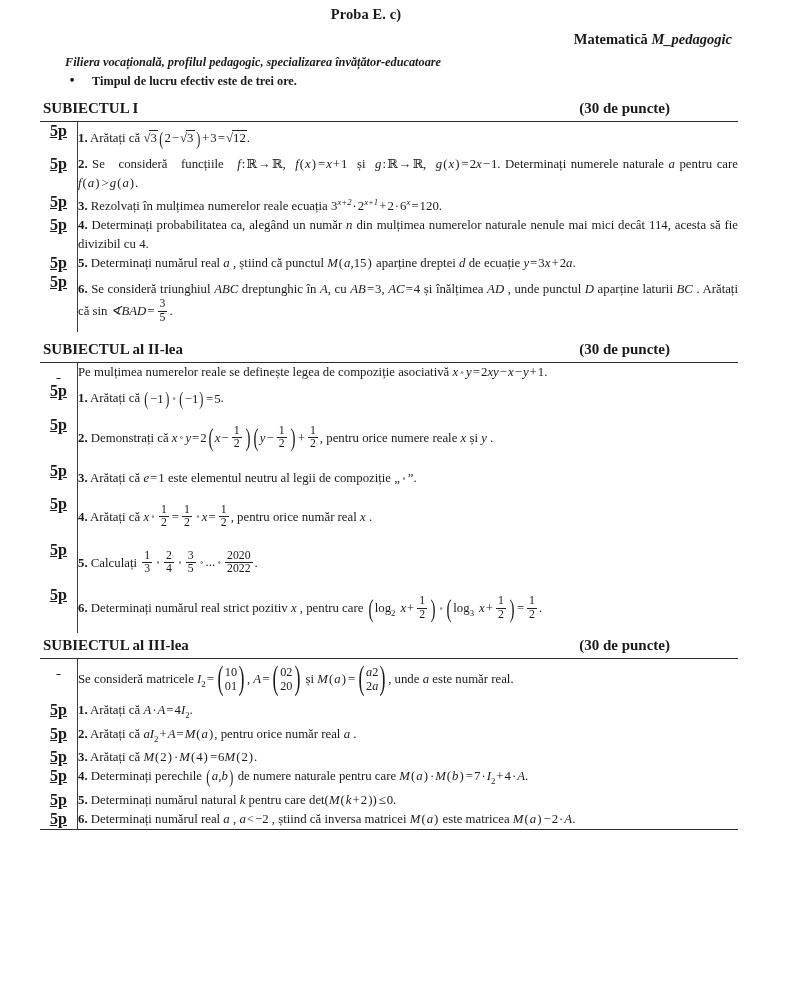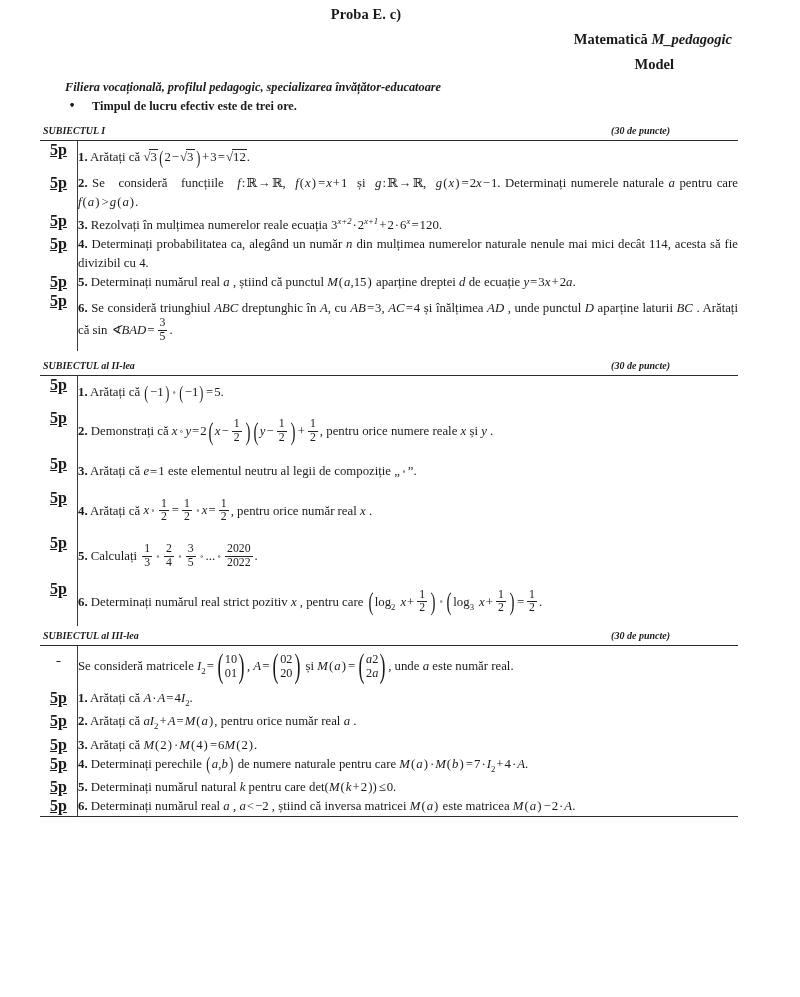--- a/index.html
+++ b/index.html
@@ -71,24 +71,23 @@
     top: -1px;
     font-size: 12px;
   }
 
   
   .sec-head {
     display: flex;
     justify-content: space-between;
     align-items: center;
     font-weight: bold;
-    font-size: 10px;
+    font-size: 15px;
     padding: 0 62px 0 43px;
     margin-top: 11px;
-    font-style: italic;
   }
   .sec-head.s2 { margin-top: 9px; }
   .sec-head.s3 { margin-top: 4px; }
 
   
   .prob-table {
     margin: 4px 0 0 40px;
     width: 698px;
     border-top: 1.6px solid #2b2b2b;
     border-collapse: collapse;
@@ -230,21 +229,20 @@
 
 <div class="page">
 
   <div class="hdr-line1">Proba E. c)</div>
 
   <div class="hdr-line2">
     <span>Matematică</span>
     <span class="ital">M_pedagogic</span>
   </div>
 
-  <div class="hdr-model">Model</div>
 
   <div class="hdr-filiera">Filiera vocațională, profilul pedagogic, specializarea învățător-educatoare</div>
 
   <ul class="notes">
     <li>
       <span class="bullet">•</span>
     </li>
     <li>
       <span class="bullet">•</span>
       <span>Timpul de lucru efectiv este de trei ore.</span>
@@ -320,20 +318,27 @@
   </tbody>
     </table>
 
   <div class="sec-head s2">
     <span>SUBIECTUL al II-lea</span>
     <span>(30 de puncte)</span>
   </div>
 
   <table class="prob-table">
     <tbody>
+        <tr>
+      <td class="pts empty">&nbsp;</td>
+      <td class="body">
+        Pe mulțimea numerelor reale se definește legea de compoziție asociativă
+        <span class="m">x<span class="circ">∘</span>y<span class="op">=</span><span class="num">2</span>xy<span class="op">−</span>x<span class="op">−</span>y<span class="op">+</span><span class="num">1</span></span>.
+      </td>
+    </tr>
     <tr>
       <td class="pts">5p</td>
       <td class="body tall">
         <span class="pnum">1.</span>
         Arătați că
         <span class="m"><span class="paren-md">(</span><span class="num">−1</span><span class="paren-md">)</span><span class="circ">∘</span><span class="paren-md">(</span><span class="num">−1</span><span class="paren-md">)</span><span class="op">=</span><span class="num">5</span></span>.
       </td>
     </tr>
     <tr>
       <td class="pts">5p</td>

